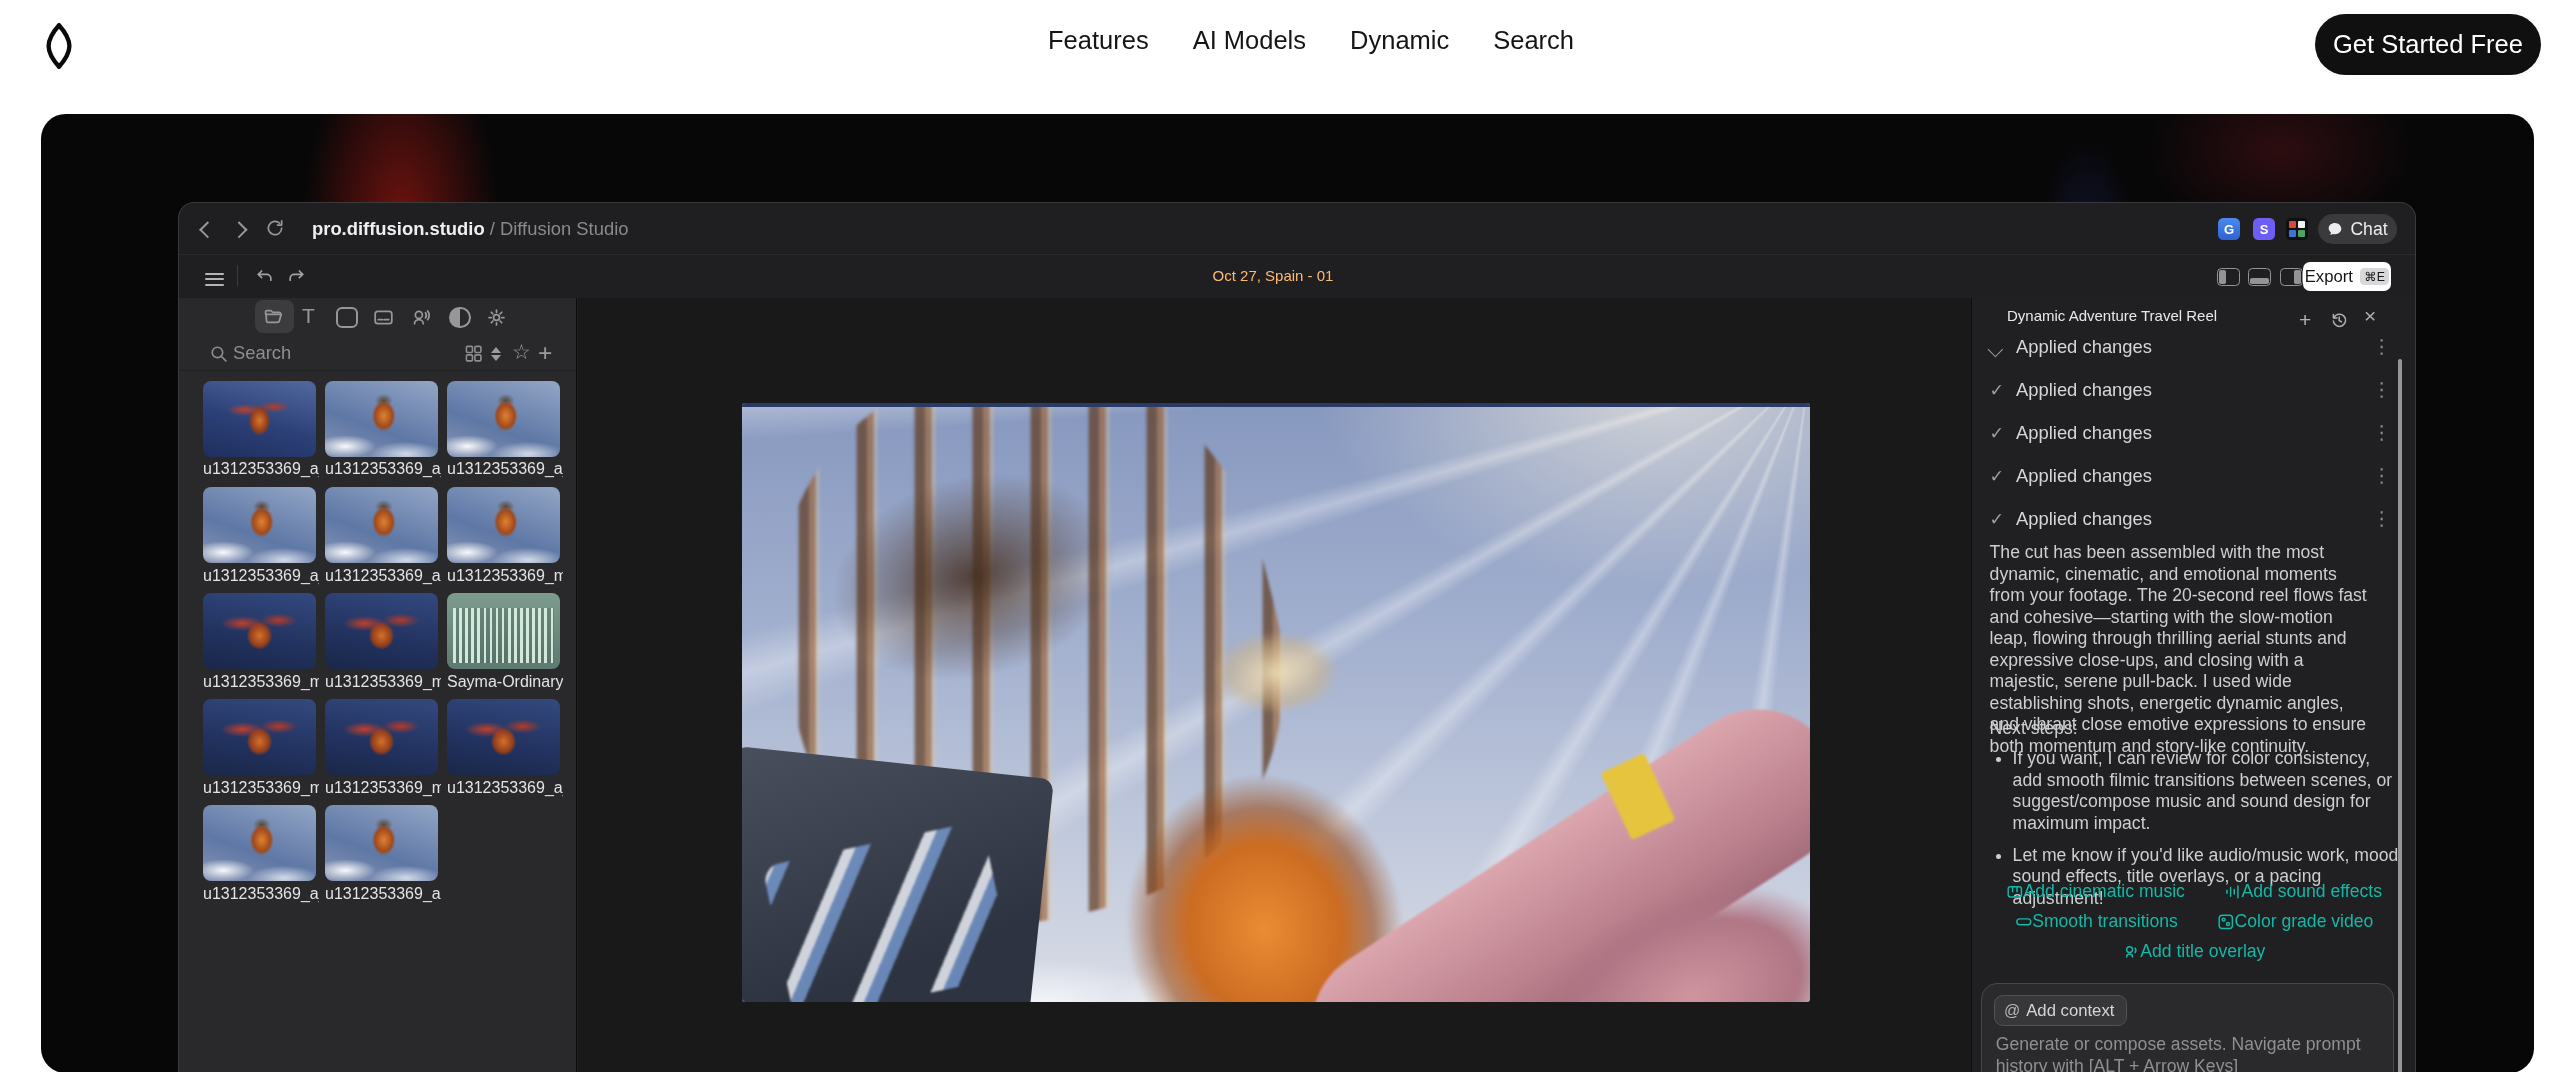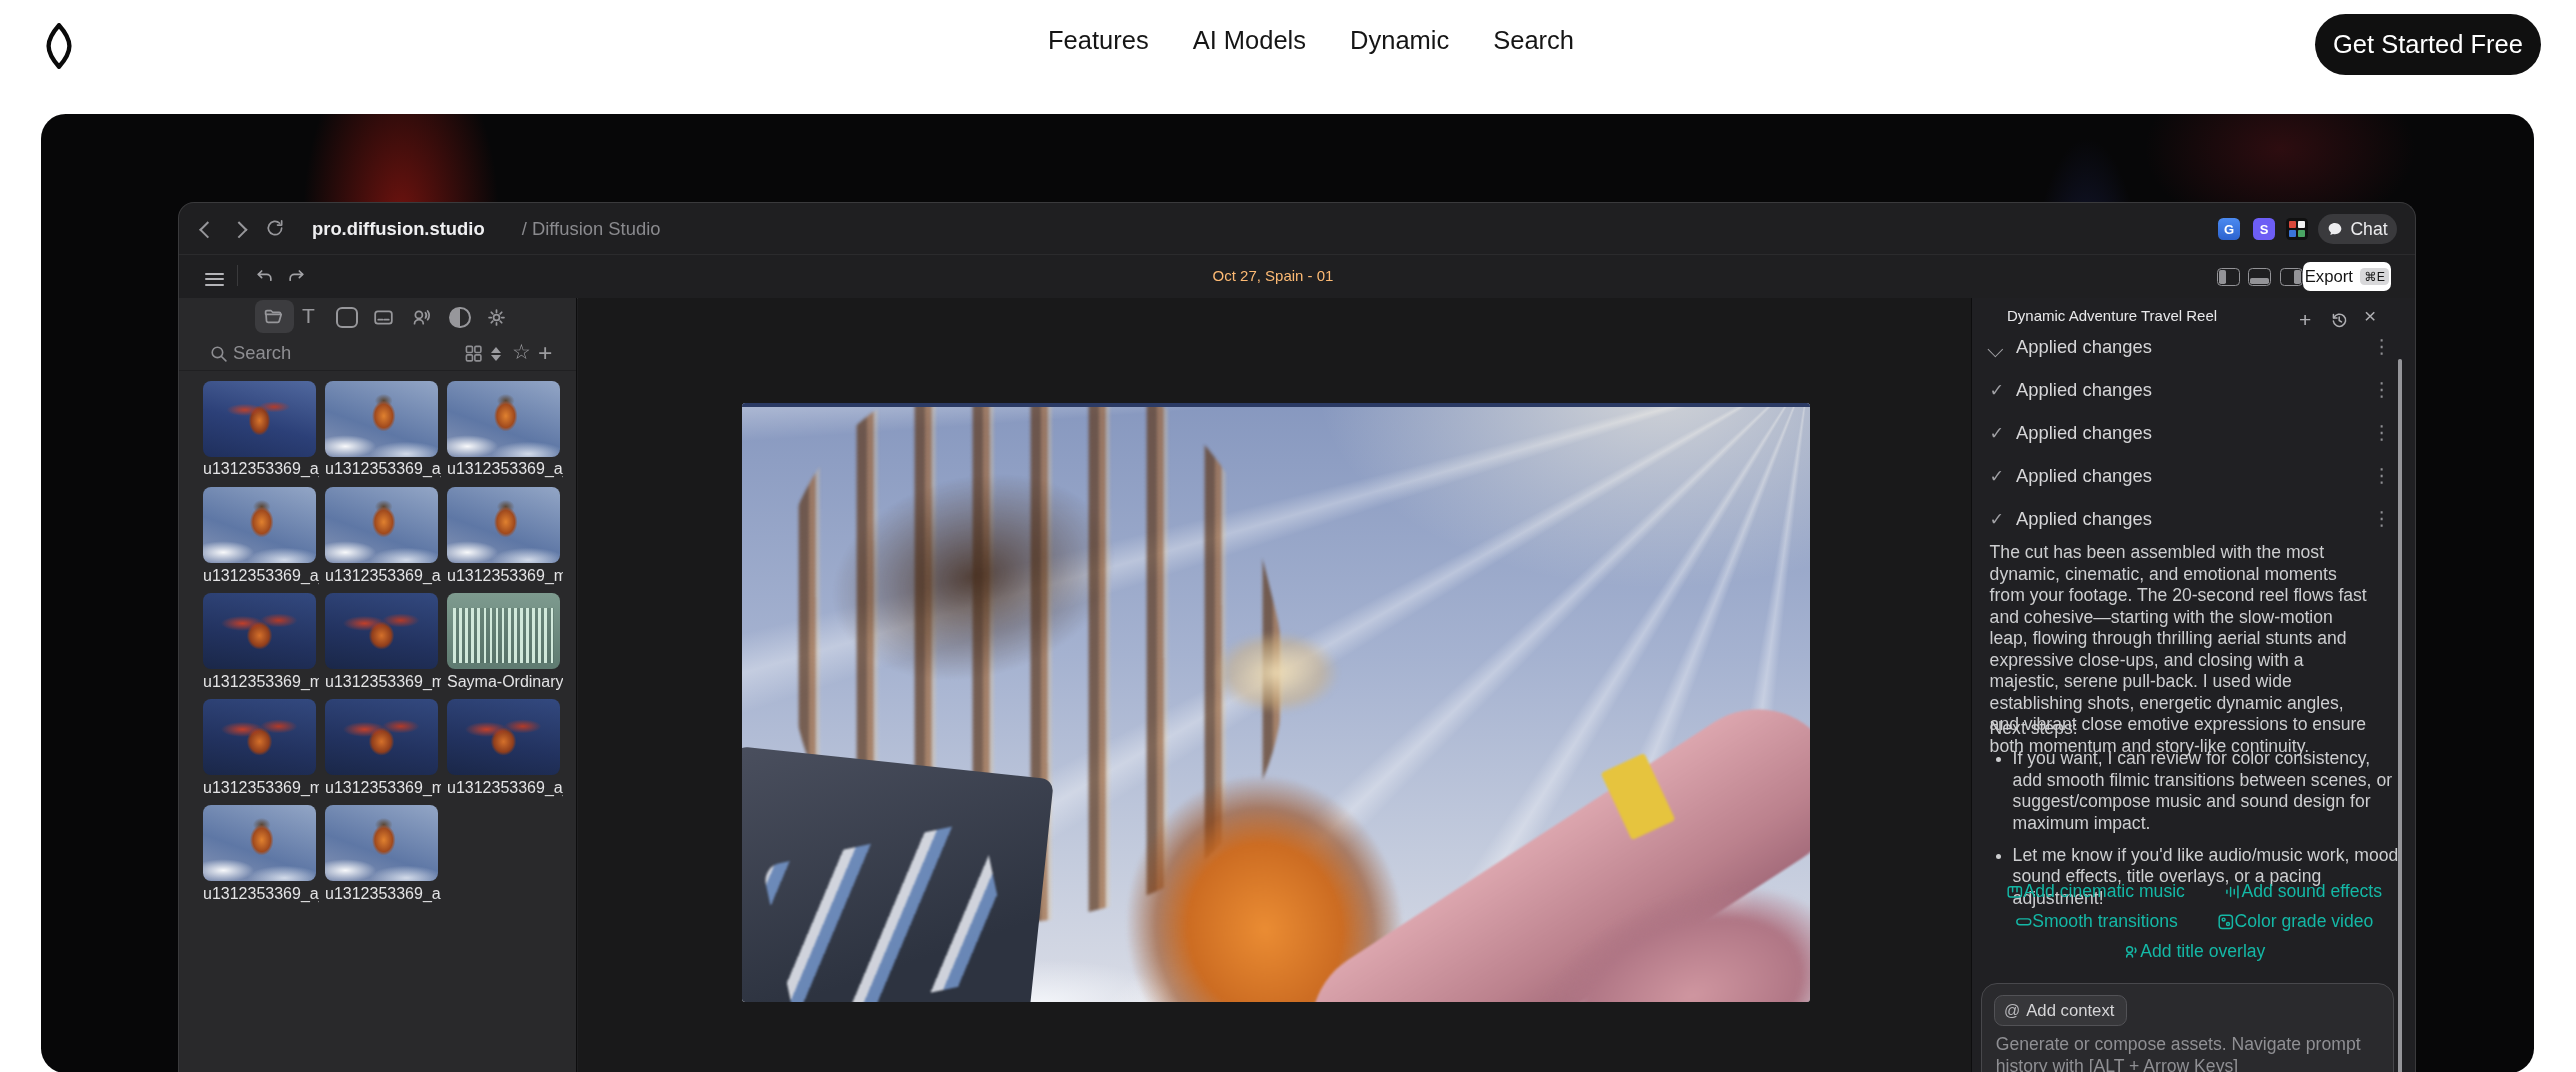--- a/index.html
+++ b/index.html
@@ -24,21 +24,21 @@
 
   
   .win{position:absolute;left:137px;top:88px;width:2236px;height:871px;background:#1f1f21;
        border:0.9px solid #3a3a3c;border-bottom:none;border-radius:16px 16px 0 0;overflow:hidden;}
 
   .chrome{position:absolute;left:0;top:0;right:0;height:51px;border-bottom:0.9px solid #2b2b2d;}
   .chev{display:inline-block;width:9.7px;height:9.7px;border-right:2.2px solid currentColor;border-bottom:2.2px solid currentColor;}
   .chev.left{transform:rotate(135deg);} .chev.right{transform:rotate(-45deg);} .chev.down{transform:rotate(45deg);}
   .nav-ic{position:absolute;top:20px;color:#97979b;}
   .urlbar{position:absolute;left:133px;top:0;height:51px;line-height:51px;font-size:18.4px;white-space:nowrap;}
-  .urlbar .site{color:#efeff1;font-weight:bold;} .urlbar .page{color:#8a8a8e;margin-left:32px;}
+  .urlbar .site{color:#efeff1;font-weight:bold;} .urlbar .page{color:#8a8a8e;}
   .ext{position:absolute;top:15px;width:22px;height:22px;border-radius:5.3px;display:flex;align-items:center;justify-content:center;
        color:#fff;font-size:13px;font-weight:bold;}
   .ext.blue{background:linear-gradient(180deg,#4b8af0,#2c63cf);}
   .ext.purple{background:#6d5ef5;}
   .mosaic{position:absolute;top:15px;width:22px;height:22px;border-radius:4.4px;background:#101010;
           display:grid;grid-template-columns:1fr 1fr;grid-template-rows:1fr 1fr;gap:1.8px;padding:2.6px;box-sizing:border-box;}
   .mosaic i{border-radius:0.9px;}
   .chatbtn{position:absolute;left:2139px;top:11.4px;width:79px;height:30px;border-radius:15px;background:#3a3a3d;
            color:#ededef;font-size:17.6px;display:flex;align-items:center;justify-content:center;gap:7px;}
 

